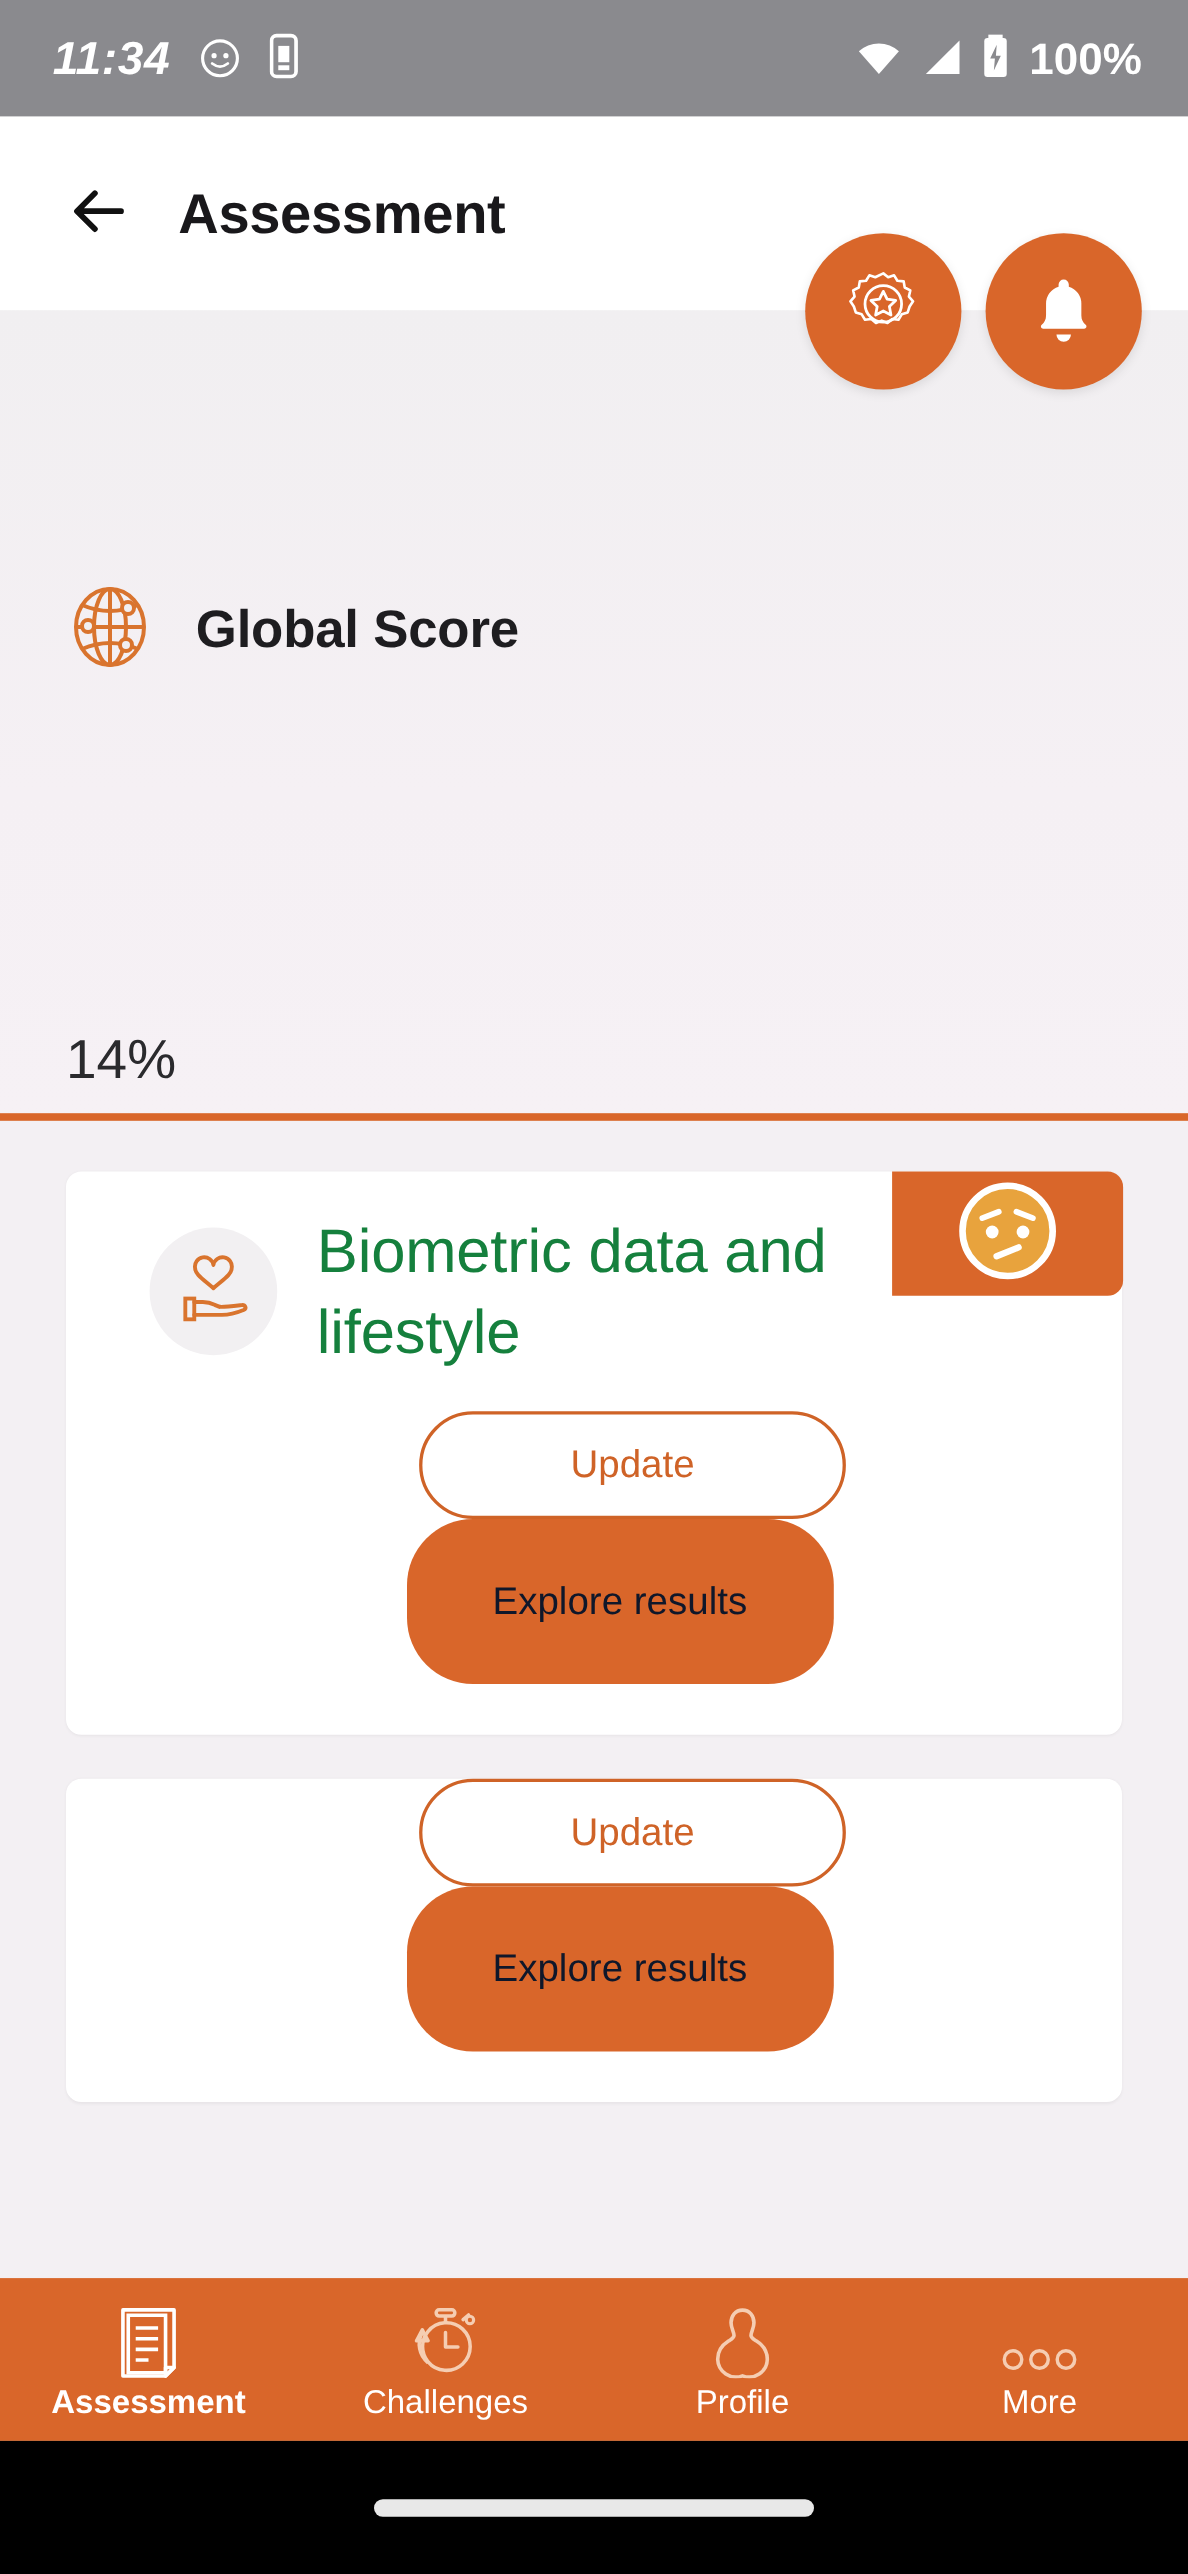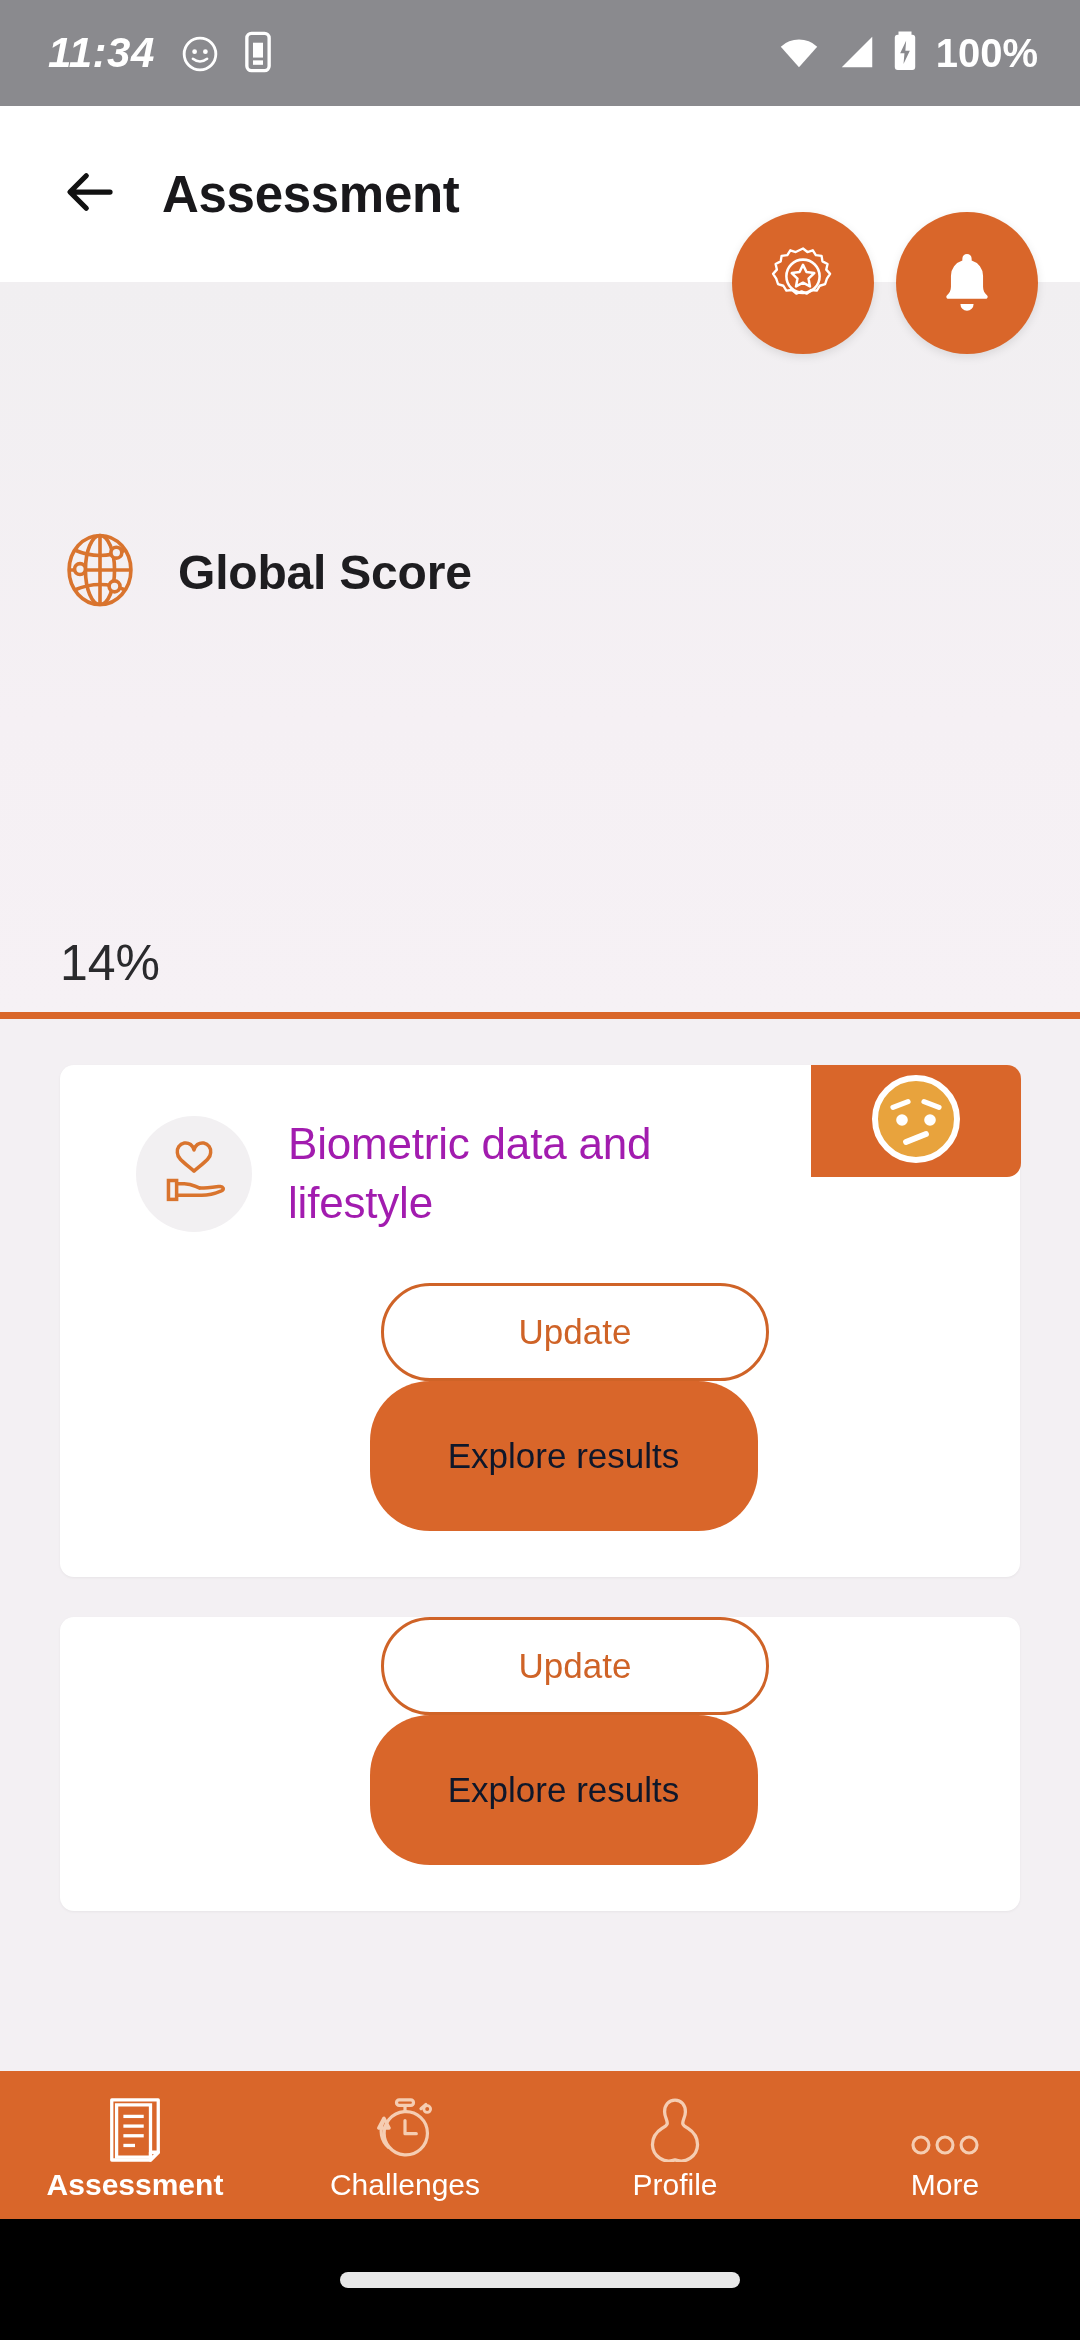--- a/index.html
+++ b/index.html
@@ -69,21 +69,21 @@
     margin:0 60px 40px 60px;
     box-shadow:0 1px 3px rgba(0,0,0,.05);
   }
   .card-top{ display:flex; align-items:center; min-height:218px; position:relative; }
   .card-icon-wrap{
     width:116px; height:116px; border-radius:50%; background:#f2f0f2;
     display:flex; align-items:center; justify-content:center;
     margin-left:76px; flex:0 0 auto;
   }
   .card-title{
-    font-size:44px; color:#a21caf; line-height:1.33; margin-left:36px;
+    font-size:56px; color:#15803d; line-height:1.33; margin-left:36px;
     max-width:500px; letter-spacing:-.2px;
   }
   .card-emoji-panel{
     position:absolute; right:-1px; top:0; width:210px;
     background:#d9662a; border-radius:0 14px 14px 0;
     display:flex; align-items:center; justify-content:center;
   }
   .card-actions{ display:flex; align-items:center; padding:0 0 46px 0;flex-direction:column; }
   .btn-outline{
     margin-left:70px; width:388px; height:98px; border:3px solid #cf6327;

